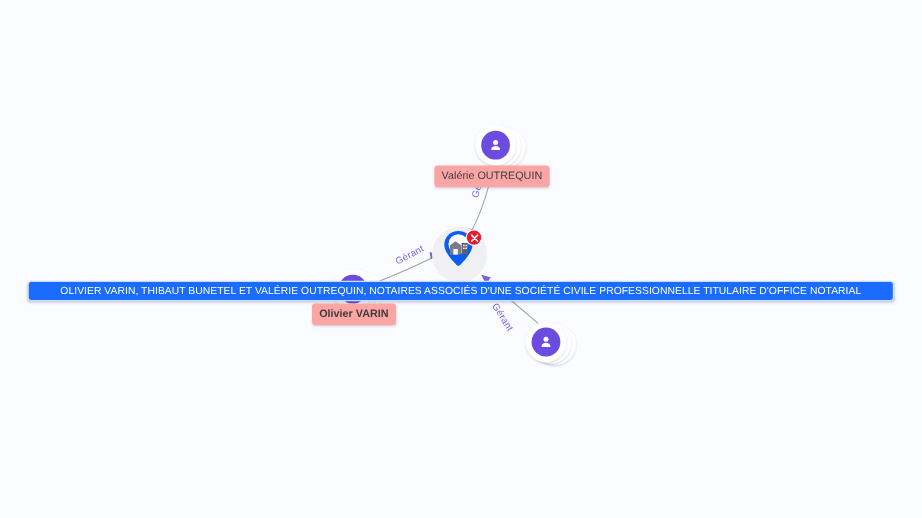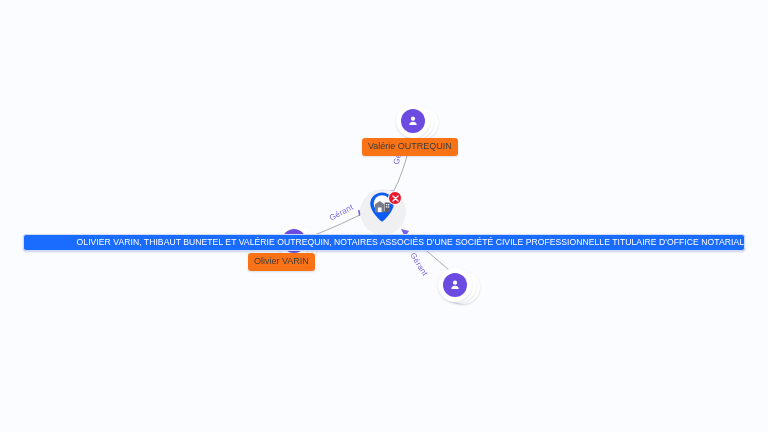--- a/index.html
+++ b/index.html
@@ -89,37 +89,37 @@
     border-radius: 50%;
     background: #6c4ce0;
     display: flex;
     align-items: center;
     justify-content: center;
   }
   .avatar-circle svg { display: block; }
 
   .node-label {
     position: absolute;
-    background: #f97316;
+    background: #fca5a5;
     color: #3c3c3c;
     font-size: 9px;
     line-height: 13px;
     padding: 2px 6px 3px 6px;
     border-radius: 3px;
     white-space: nowrap;
     box-shadow: 0 1px 2px rgba(60,70,110,.16);
     font-family: "Liberation Sans", sans-serif;
   }
 
   
   #node-outrequin { left: 396px; top: 104px; }
   #label-outrequin { left: 362px; top: 138px; }
 
   #node-varin { left: 277px; top: 224px; }
-  #label-varin { left: 248px; top: 253px; }
+  #label-varin { left: 260px; top: 253px; font-weight: bold; }
 
   #node-bunetel { left: 438px; top: 268px; }
   #label-bunetel { left: 406px; top: 298px; }
 
   
   #node-company {
     position: absolute;
     left: 355px;
     top: 186px;
     width: 58px;
@@ -171,21 +171,21 @@
     left: 23px;
     top: 234px;
     width: 722px;
     height: 17px;
     background: #1a6bff;
     border: 1px solid #cddcf7;
     border-radius: 3px;
     box-sizing: border-box;
     display: flex;
     align-items: center;
-    justify-content: flex-end;
+    justify-content: center;
     box-shadow: 0 1px 2px rgba(30,60,140,.22);
   }
   #selection-banner-text {
     color: #ffffff;
     font-size: 8.6px;
     line-height: 15px;
     letter-spacing: .05px;
     white-space: nowrap;
     font-family: "Liberation Sans", sans-serif;
   }

